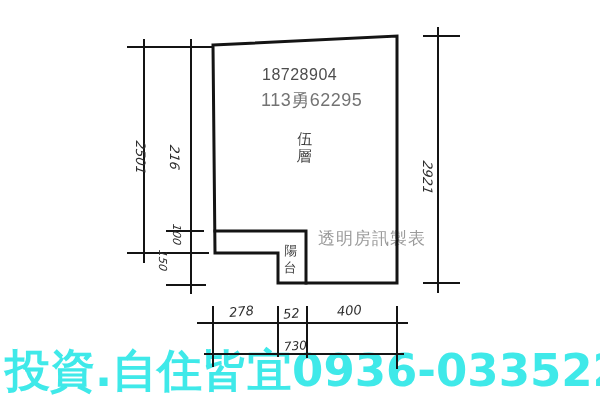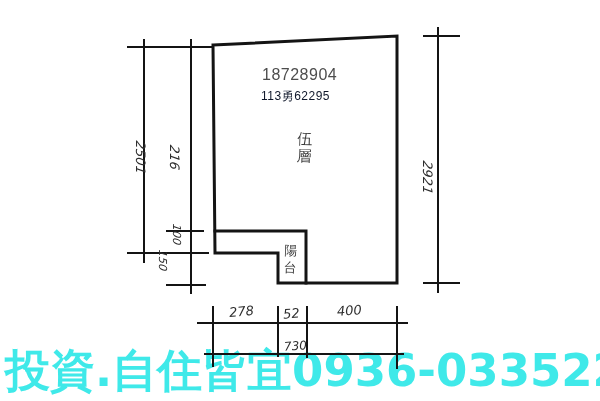--- a/index.html
+++ b/index.html
@@ -4,21 +4,21 @@
 <style>
   html,body{margin:0;padding:0;background:#ffffff;}
   #stage{
     position:relative;width:600px;height:401px;background:#ffffff;overflow:hidden;
     font-family:"Liberation Sans","DejaVu Sans",sans-serif;
   }
   #plan-svg{position:absolute;left:0;top:0;z-index:3;}
   .txt{position:absolute;white-space:nowrap;}
   
   .case-id{left:262px;top:66px;font-size:16px;color:#4d4d4d;letter-spacing:.5px;z-index:2;}
-  .ref-id{left:261px;top:88px;font-size:12px;color:#0f172a;letter-spacing:.5px;z-index:2;}
+  .ref-id{left:261px;top:88px;font-size:18px;color:#737373;letter-spacing:.5px;z-index:2;}
   
   .maker{left:318px;top:227px;font-size:17px;color:#9b9b9b;letter-spacing:1px;z-index:2;}
   
   .vlabel{width:17px;word-break:break-all;white-space:normal;color:#3a3a3a;z-index:2;
           font-family:"DejaVu Sans",sans-serif;}
   .floor-label{left:297px;top:131px;font-size:15px;line-height:17px;transform:rotate(2deg);}
   .balcony-label{left:284px;top:242px;font-size:13px;line-height:17px;transform:rotate(2deg);}
   
   .dim{color:#2e2e2e;font-style:italic;font-size:13px;z-index:4;
        font-family:"DejaVu Sans",sans-serif;}
@@ -69,20 +69,21 @@
       <line x1="397" y1="307" x2="397" y2="368" stroke-width="2"></line>
     </g>
   </svg>
 
   <div class="txt case-id">18728904</div>
   <div class="txt ref-id">113勇62295</div>
 
   <div class="txt vlabel floor-label">伍層</div>
   <div class="txt vlabel balcony-label">陽台</div>
 
+  <div class="txt maker">透明房訊製表</div>
 
   <div class="txt dim v dim-left-total">2501</div>
   <div class="txt dim v dim-left-upper">216</div>
   <div class="txt dim v dim-left-mid">100</div>
   <div class="txt dim v dim-left-lower">150</div>
   <div class="txt dim v dim-right">2921</div>
   <div class="txt dim dim-b1">278</div>
   <div class="txt dim dim-b2">52</div>
   <div class="txt dim dim-b3">400</div>
   <div class="txt dim dim-b4">730</div>

